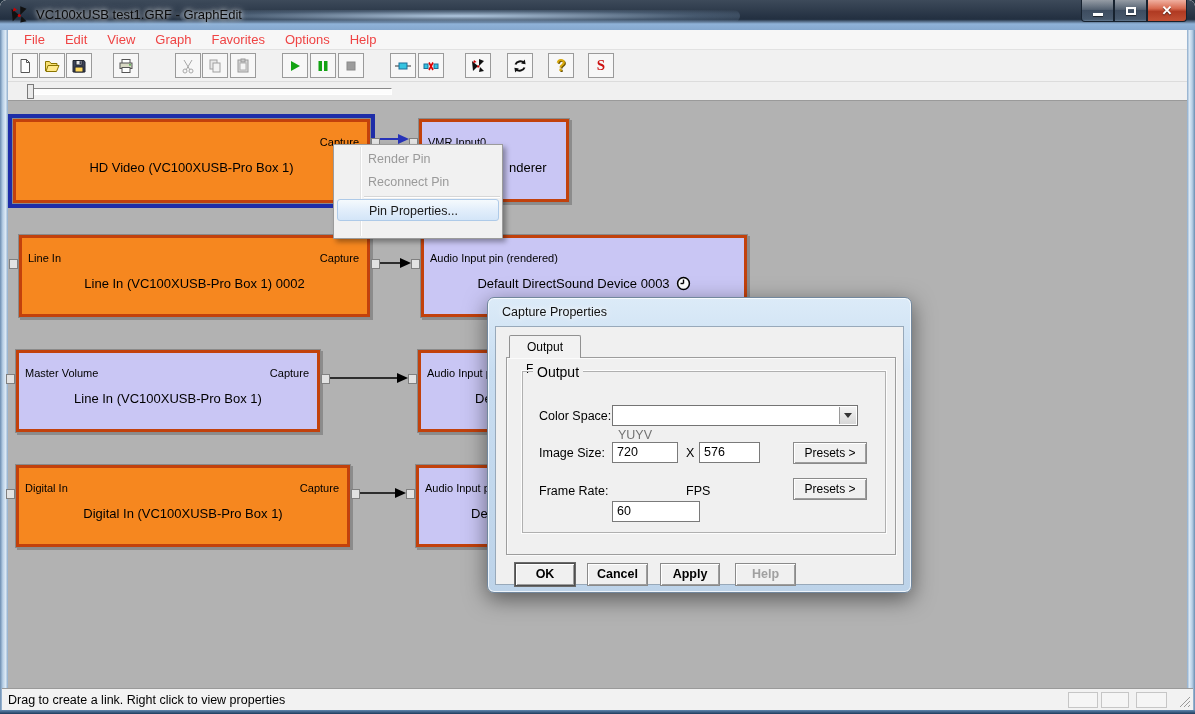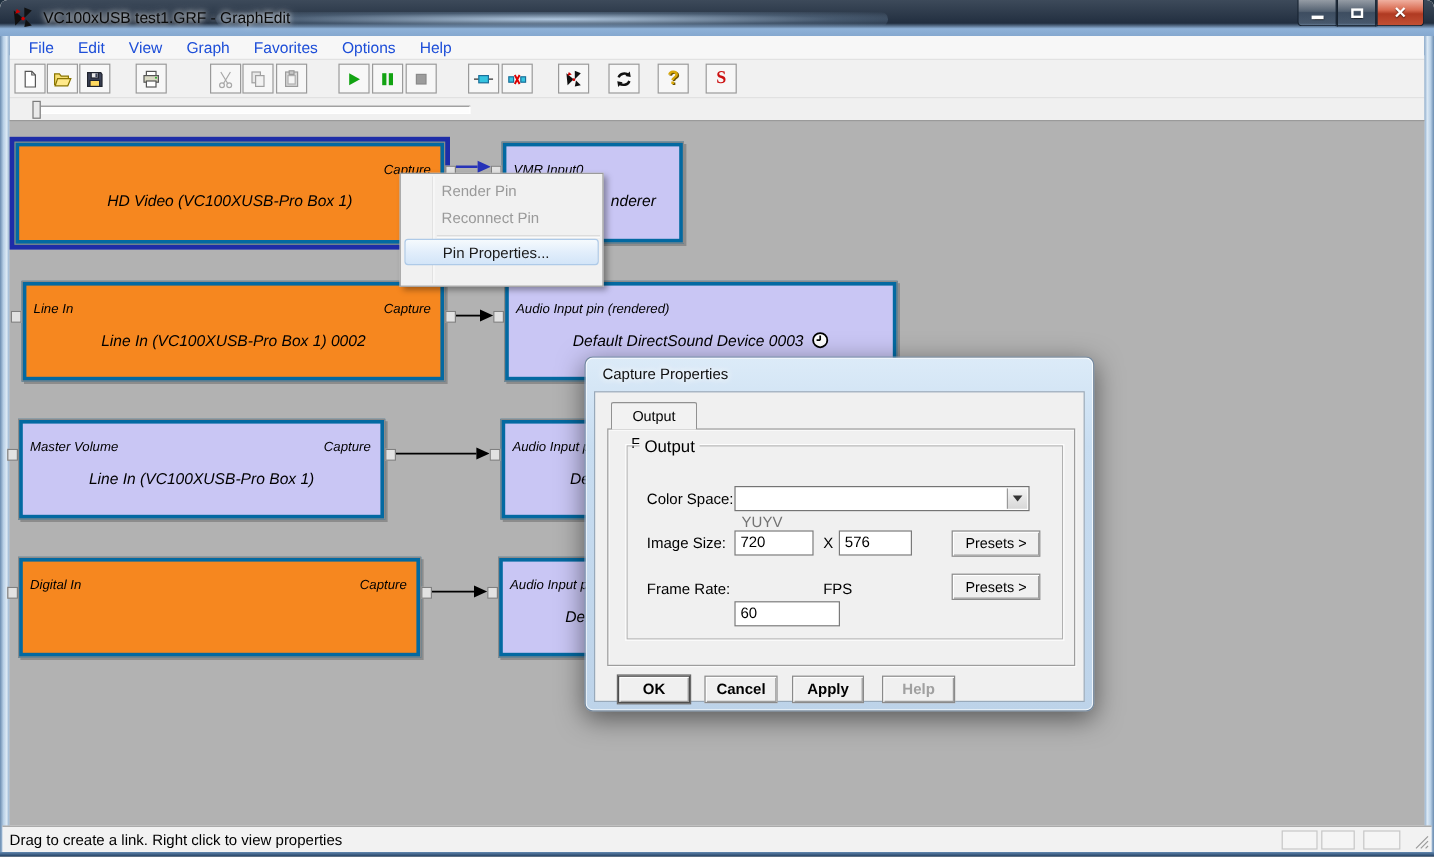--- a/index.html
+++ b/index.html
@@ -21,21 +21,21 @@
   .cap-btn.min{border-radius:0 0 0 4px;}
   .cap-btn.close{border-radius:0 0 4px 0;width:40px;
     background:linear-gradient(180deg,#eba globalization 0%);
     background:linear-gradient(180deg,#f0b0a0 0%,#d86a50 40%,#b03a22 55%,#c25034 100%);}
   .glyph-min{width:10px;height:3px;background:#fff;box-shadow:0 1px 1px rgba(0,0,0,.6);margin-top:8px;}
   .glyph-max{width:10px;height:8px;border:2px solid #fff;box-shadow:0 1px 1px rgba(0,0,0,.5);}
   .glyph-close{color:#fff;font-size:13px;font-weight:bold;text-shadow:0 1px 1px rgba(0,0,0,.6);line-height:1;}
   
   .menubar{position:absolute;left:8px;top:30px;width:1179px;height:20px;background:#f7f7f7;
     border-bottom:1px solid #e2e2e2;display:flex;align-items:center;padding-left:6px;}
-  .menu-item{font-size:13px;color:#1d4ed8;padding:0 10px;height:20px;line-height:20px;}
+  .menu-item{font-size:13px;color:#ef4444;padding:0 10px;height:20px;line-height:20px;}
   
   .toolbar{position:absolute;left:8px;top:50px;width:1179px;height:32px;background:#f1f1f1;border-bottom:1px solid #dcdcdc;}
   .tbtn{position:absolute;top:3px;width:26px;height:25px;background:#f7f7f7;border:1px solid #9a9a9a;
     display:flex;align-items:center;justify-content:center;}
   .tbtn svg{width:16px;height:16px;display:block;}
   .tb-glyph-help{font-size:16px;font-weight:bold;color:#d8a80a;text-shadow:1px 1px 0 #6d5400;line-height:1;}
   .tb-glyph-s{font-family:"Liberation Serif",serif;font-size:15px;font-weight:bold;color:#cc1111;line-height:1;}
   
   .trackrow{position:absolute;left:8px;top:82px;width:1179px;height:18px;background:#f0f0f0;}
   .groove{position:absolute;left:22px;top:6px;width:362px;height:7px;background:#fdfdfd;
@@ -44,21 +44,21 @@
   
   .frame-left,.frame-right{position:absolute;top:30px;width:8px;height:680px;
     background:linear-gradient(90deg,#6b8cb0 0%,#b7cfe6 35%,#dce9f5 70%,#8aa9c9 100%);}
   .frame-left{left:0;}
   .frame-right{right:0;transform:scaleX(-1);}
   .frame-bottom{position:absolute;left:0;top:710px;width:1195px;height:4px;
     background:linear-gradient(180deg,#6288b0 0%,#1d3a5c 100%);}
   
   .canvas{position:absolute;left:8px;top:100px;width:1179px;height:588px;background:#b2b2b2;border-top:1px solid #9a9a9a;}
   .wires{position:absolute;left:0;top:0;width:1179px;height:588px;z-index:8;pointer-events:none;}
-  .fbox{position:absolute;background:#0369a1;border:1px solid #8a8a8a;box-shadow:2px 2px 0 #8c8c8c;z-index:10;font-style:italic;}
+  .fbox{position:absolute;background:#c2410c;border:1px solid #8a8a8a;box-shadow:2px 2px 0 #8c8c8c;z-index:10;}
   .fbox.selected{box-shadow:0 0 0 4px #1e2da8,2px 2px 0 #8c8c8c;}
   .ffill{position:absolute;left:3px;top:3px;right:3px;bottom:3px;}
   .fill-orange{background:#f6871f;}
   .fill-purple{background:#c9c6f4;}
   .pin-label-l{position:absolute;left:6px;top:14px;font-size:11px;color:#000;white-space:nowrap;}
   .pin-label-r{position:absolute;right:8px;top:14px;font-size:11px;color:#000;white-space:nowrap;}
   .fname{position:absolute;left:0;right:0;top:38px;text-align:center;font-size:13px;color:#000;white-space:nowrap;}
   .fname-frag{position:absolute;top:38px;font-size:13px;color:#000;white-space:nowrap;}
   .pinsq{position:absolute;width:9px;height:10px;background:#e2e2e2;border:1px solid #808080;z-index:11;}
   .clock-icon{display:inline-block;vertical-align:-3px;margin-left:6px;}
@@ -326,20 +326,21 @@
         <span class="pin-label-l">Audio Input p</span>
         <span class="fname-frag" style="left:54px;">De</span>
       </div>
       <span class="pinsq" style="left:-10px;top:24px;"></span>
     </div>
 
     <div class="fbox" style="left:7px;top:363px;width:336px;height:84px;">
       <div class="ffill fill-orange">
         <span class="pin-label-l">Digital In</span>
         <span class="pin-label-r">Capture</span>
+        <span class="fname">Digital In (VC100XUSB-Pro Box 1)</span>
       </div>
       <span class="pinsq" style="left:-10px;top:24px;"></span>
       <span class="pinsq" style="right:-10px;top:24px;"></span>
     </div>
 
     <div class="fbox" style="left:407px;top:363px;width:332px;height:84px;">
       <div class="ffill fill-purple">
         <span class="pin-label-l">Audio Input p</span>
         <span class="fname-frag" style="left:52px;">Defa</span>
       </div>

